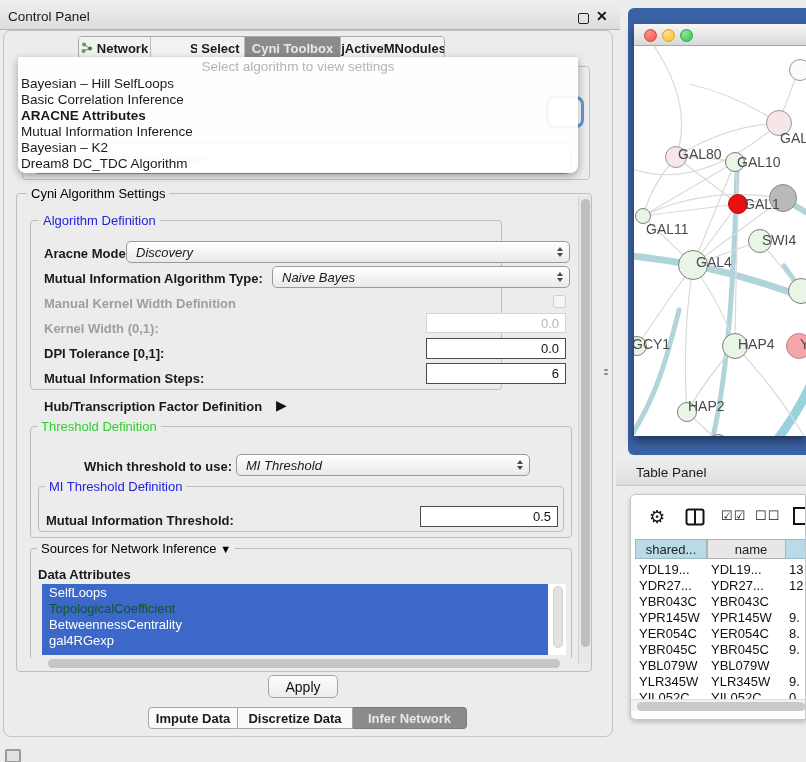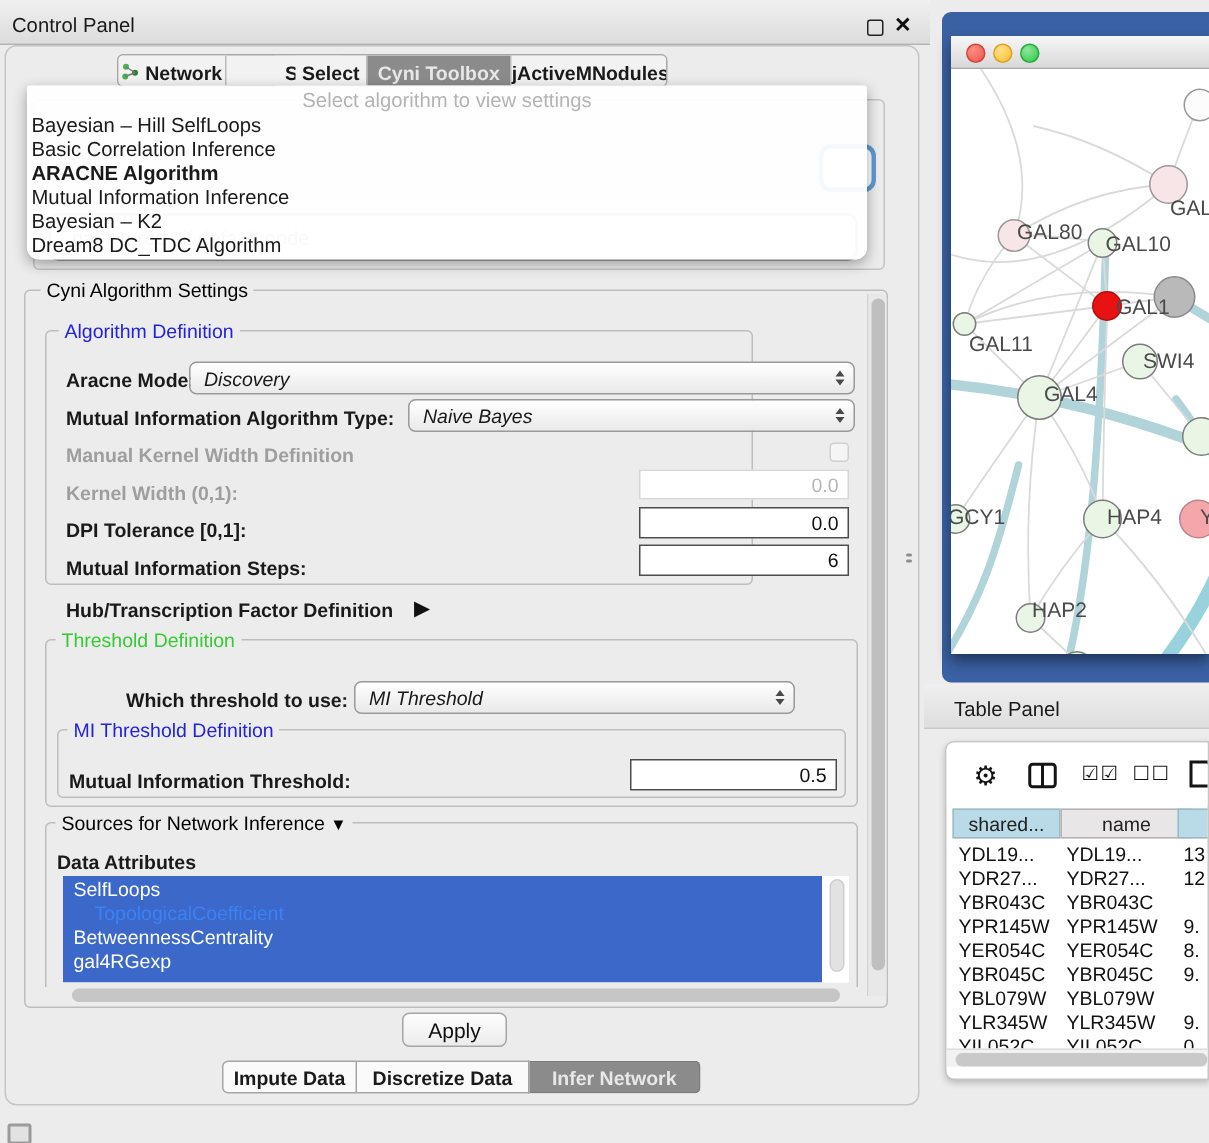--- a/index.html
+++ b/index.html
@@ -70,21 +70,21 @@
     <div class="groupbox" style="left:22px;top:66px;width:568px;height:114px;border-color:#c3c3c3;"></div>
     <div class="abs" style="left:546px;top:96px;width:38px;height:32px;border:3px solid #5f9ad2;border-radius:8px;background:#fff;"></div>
     <div class="abs" style="left:32px;top:142px;width:540px;height:32px;border:2px solid #a0a0a0;border-radius:7px;background:#fdfdfd;display:flex;align-items:center;padding-left:14px;font-size:13.5px;color:#8a8a8a;">
       <span>gal-filtered sif default node</span>
     </div>
 
     <div class="abs" style="left:18px;top:57px;width:560px;height:116px;background:rgba(255,255,255,0.94);border-radius:2px 2px 8px 8px;box-shadow:0 3px 9px rgba(0,0,0,0.35);">
       <div style="position:absolute;left:0;top:2px;width:100%;text-align:center;font-size:13.5px;color:#b4b4b4;">Select algorithm to view settings</div>
       <div class="lbl" style="left:3px;top:19px;font-size:13.5px;">Bayesian – Hill SelfLoops</div>
       <div class="lbl" style="left:3px;top:35px;font-size:13.5px;">Basic Correlation Inference</div>
-      <div class="lbl b" style="left:3px;top:51px;font-size:13.5px;">ARACNE Algorithm</div>
+      <div class="lbl b" style="left:3px;top:51px;font-size:13.5px;">ARACNE Attributes</div>
       <div class="lbl" style="left:3px;top:67px;font-size:13.5px;">Mutual Information Inference</div>
       <div class="lbl" style="left:3px;top:83px;font-size:13.5px;">Bayesian – K2</div>
       <div class="lbl" style="left:3px;top:99px;font-size:13.5px;">Dream8 DC_TDC Algorithm</div>
     </div>
 
     <div class="groupbox" style="left:16px;top:193px;width:576px;height:479px;">
       <span class="legend" style="left:10px;">Cyni Algorithm Settings</span>
     </div>
 
     <div class="abs" style="left:578px;top:196px;width:13px;height:468px;background:#e8e8e8;border-left:1px solid #d2d2d2;border-radius:0 3px 3px 0;">
@@ -150,21 +150,21 @@
     <div class="groupbox" style="left:30px;top:548px;width:542px;height:110px;border-bottom:none;border-radius:4px 4px 0 0;">
       <span class="legend" style="left:6px;">
         <span>Sources for Network Inference</span>
         <span style="font-size:11px;">▼</span>
       </span>
     </div>
     <div class="lbl b" style="left:38px;top:567px;">Data Attributes</div>
     <div class="abs" style="left:42px;top:584px;width:524px;height:71px;background:#fff;overflow:hidden;">
       <div class="abs" style="left:0;top:0;width:506px;height:71px;background:#3b68c9;"></div>
       <div class="lbl" style="left:7px;top:1px;color:#fff;">SelfLoops</div>
-      <div class="lbl" style="left:21px;top:17px;color:#3b82f6;">TopologicalCoefficient</div>
+      <div class="lbl" style="left:7px;top:17px;color:#14532d;">TopologicalCoefficient</div>
       <div class="lbl" style="left:7px;top:33px;color:#fff;">BetweennessCentrality</div>
       <div class="lbl" style="left:7px;top:49px;color:#fff;">gal4RGexp</div>
       <div class="abs" style="left:508px;top:0;width:16px;height:71px;background:#fff;">
         <div class="abs" style="left:3px;top:2px;width:10px;height:62px;background:#e2e2e2;border:1px solid #cfcfcf;border-radius:5px;"></div>
       </div>
     </div>
     <div class="abs" style="left:48px;top:659px;width:512px;height:9px;background:#c6c6c6;border-radius:5px;"></div>
 
     <div class="abs" style="left:268px;top:675px;width:70px;height:23px;background:linear-gradient(#fdfdfd,#ececec);border:1px solid #a5a5a5;border-radius:5px;display:flex;align-items:center;justify-content:center;font-size:14px;color:#111;">
       <span>Apply</span>

